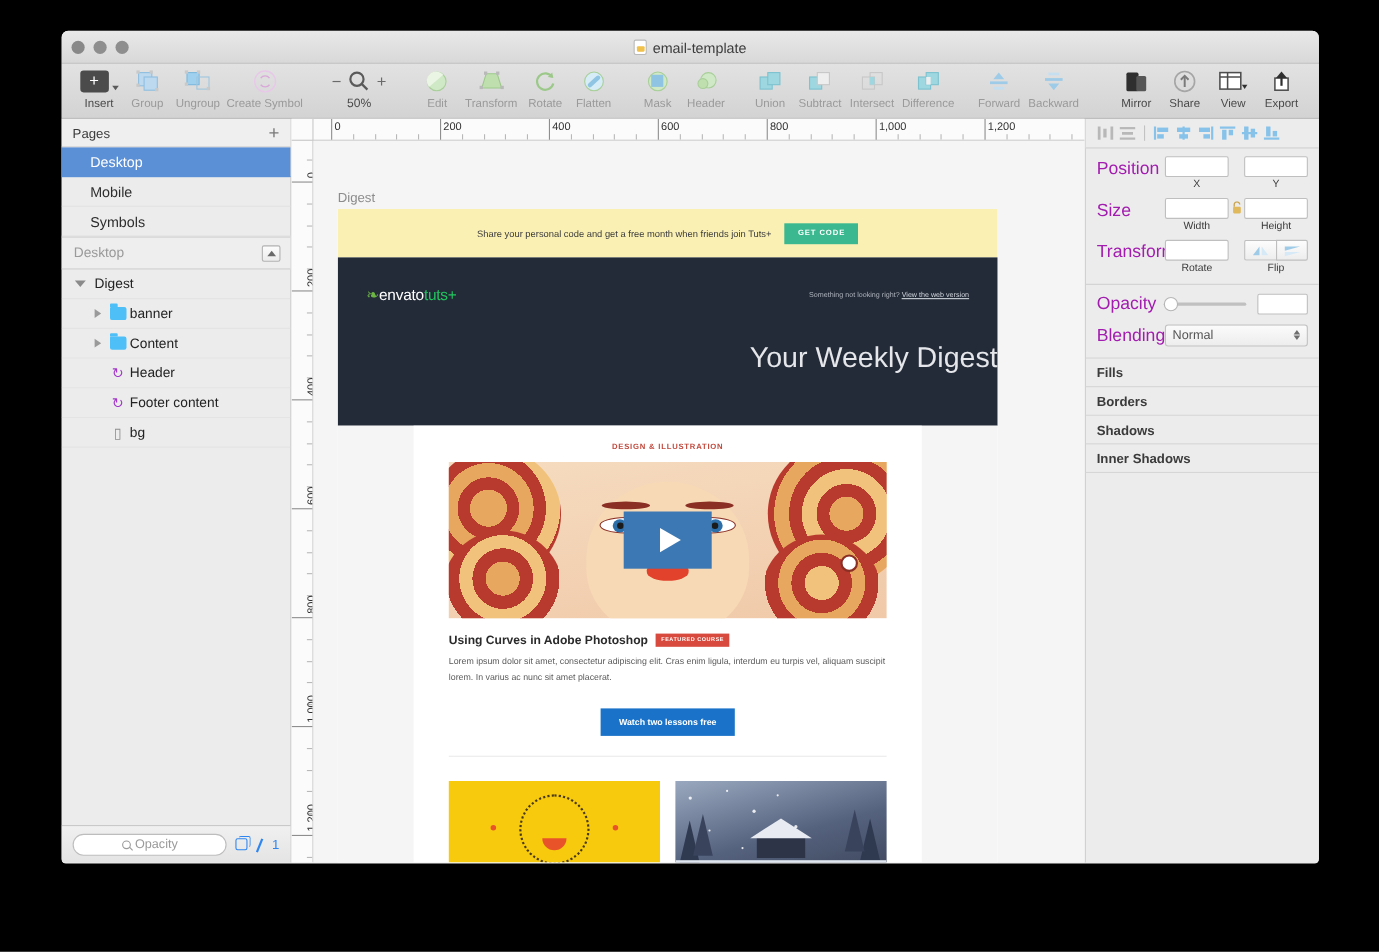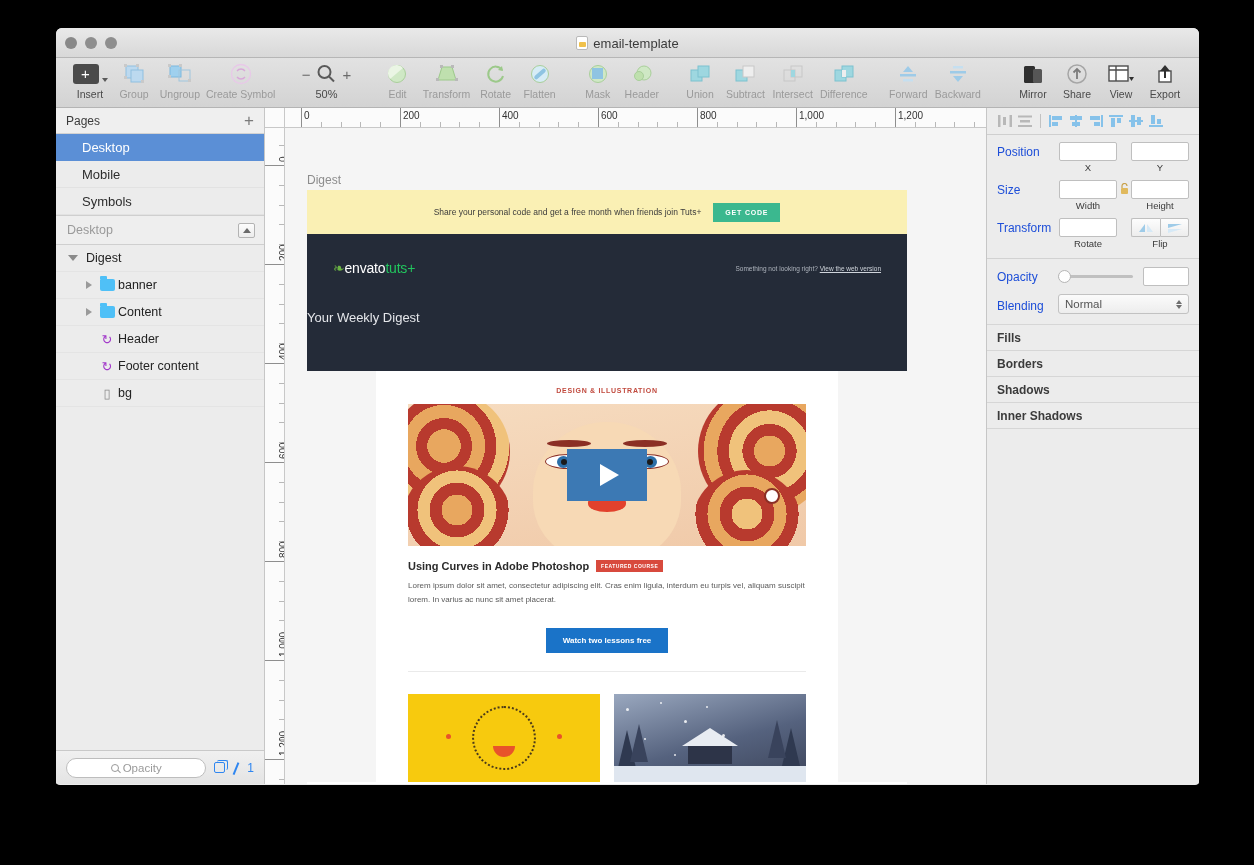--- a/index.html
+++ b/index.html
@@ -204,21 +204,21 @@
   }
   #hero { background:#242b38; padding-top: 26px; }
   #hero-top { display:flex; align-items:center; padding: 0 26px; }
   #logo { font-size: 14px; letter-spacing:-.2px; }
   .logo-leaf { color:#6cb544; }
   .logo-envato { color:#ffffff; }
   .logo-tuts { color:#22c55e; }
   #webver { margin-left: auto; font-size: 6.5px; color:#aeb4bd; }
   #webver u { color:#cfd4db; }
   #hero-title {
-    text-align:left; color:#e4e6ea; font-size: 13px; font-weight: 300;
+    text-align:right; color:#e4e6ea; font-size: 26px; font-weight: 300;
     padding: 34px 0 46px 0;
   }
   #content { background:#f5f5f5; padding: 0 69px; }
   #card { background:#fff; padding: 16px 32px 0 32px; }
   #cat {
     text-align:center; color:#c14a3e; font-size:7px; font-weight:bold;
     letter-spacing:.7px; margin-bottom: 10px;
   }
   #thumb {
     height: 142px; position:relative; overflow:hidden;
@@ -266,21 +266,21 @@
     display:flex; flex-direction:column;
   }
   #align-row {
     height: 27px; display:flex; align-items:center; gap:0;
     padding: 0 8px; border-bottom:1px solid #cfcfcf; background:#ececec;
   }
   .align-ic { width:20px; height:16px; display:flex; align-items:center; justify-content:center; position:relative; }
   .align-sep { width:1px; height:14px; background:#c2c2c2; margin:0 5px; }
 
   .insp-row { display:flex; align-items:flex-start; padding: 7px 10px 0 10px; }
-  .insp-label { width: 62px; font-size:12px; color:#1d4ed8; padding-top:3px; }
+  .insp-label { width: 62px; font-size:16px; color:#a21caf; padding-top:3px; }
   .fieldcol { display:flex; flex-direction:column; align-items:center; }
   .field {
     width: 58px; height: 19px; background:#fff;
     border:1px solid #bfbfbf; border-radius:2px;
   }
   .sublabel { font-size:9.5px; color:#3a3a3a; margin-top:1px; }
   .lockicon { width:14px; display:flex; align-items:center; justify-content:center; padding-top:3px; }
   .flipbtns { display:flex; }
   .flipbtn {
     width:29px; height:19px; border:1px solid #bfbfbf; background:linear-gradient(#fdfdfd,#ededed);

